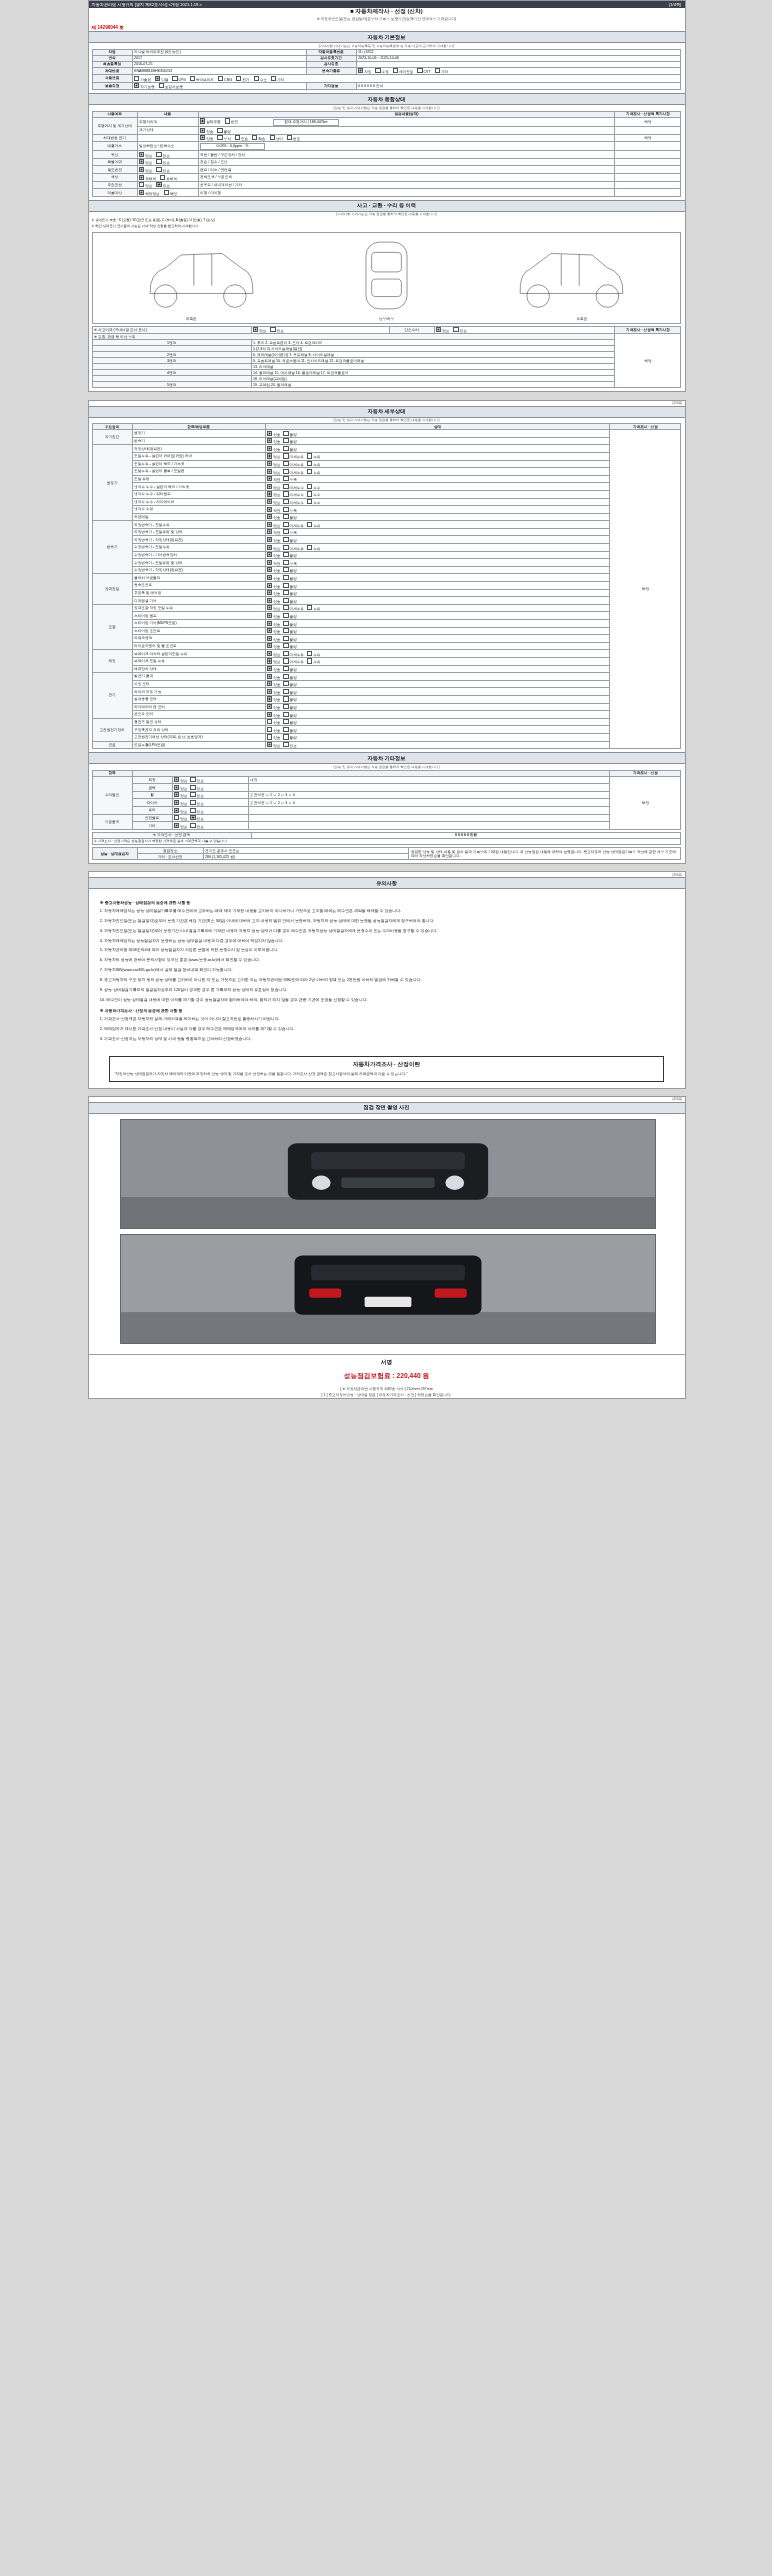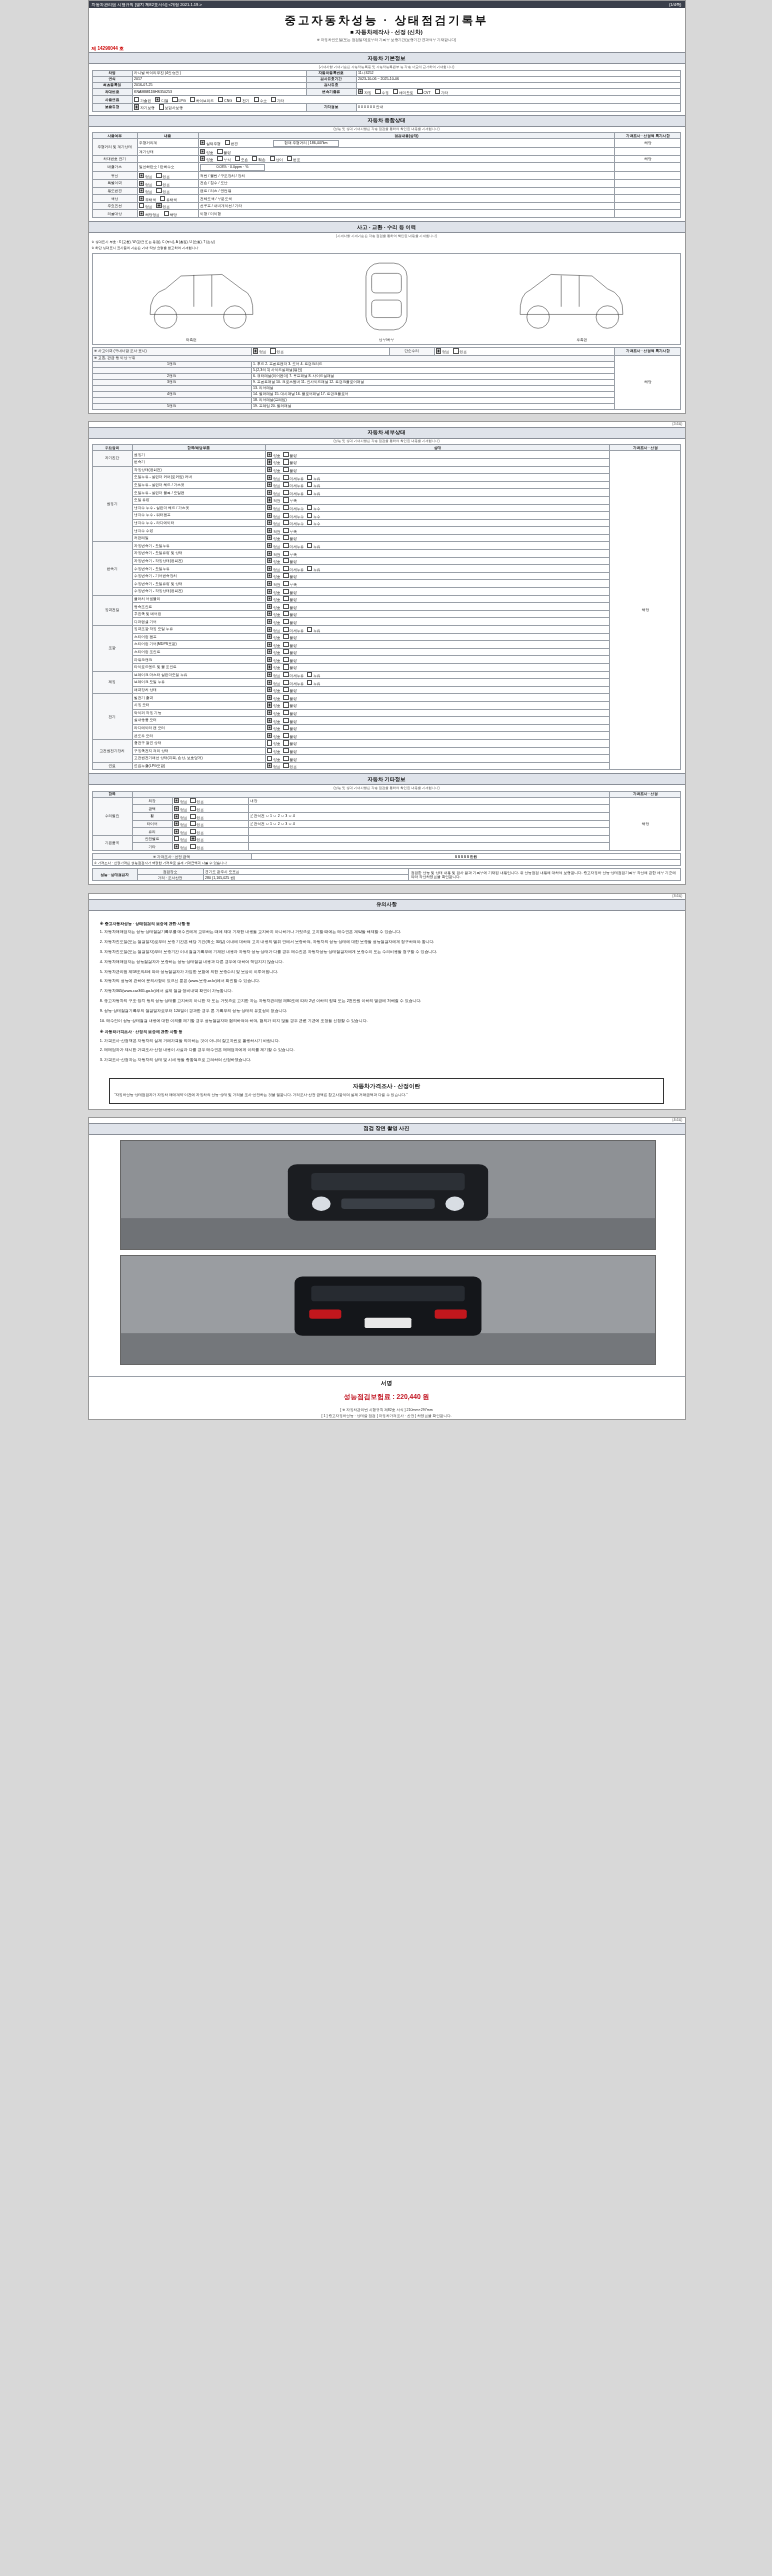--- a/index.html
+++ b/index.html
@@ -45,21 +45,20 @@
 </head>
 <body>
 
 <div class="page">
 
   <div class="sheet">
     <div class="hdrbar">
       <span>자동차관리법 시행규칙 [별지 제82호서식] &lt;개정 2021.1.19.&gt;</span>
       <span>(1/4쪽)</span>
     </div>
-    <div class="title">중고자동차성능 · 상태점검기록부</div>
     <div class="subtitle">■ 자동차제작사 - 선정 (신차)</div>
     <div class="subtitle2">※ 자동차인도일(또는 점검일자)로부터 기록부 보증기간(보증기간 경과여부 기재합니다)</div>
     <div class="docno">제 14290044 호</div>
 
     <div class="sectionbar">자동차 기본정보</div>
     <div class="sectionnote">(기재사항 기재기준은 자동차등록증 및 자동차등록원부 등 각종 자료에 근거하여 기재합니다)</div>
     <div class="wrap">
       <table>
         <tbody>
             <tr>

